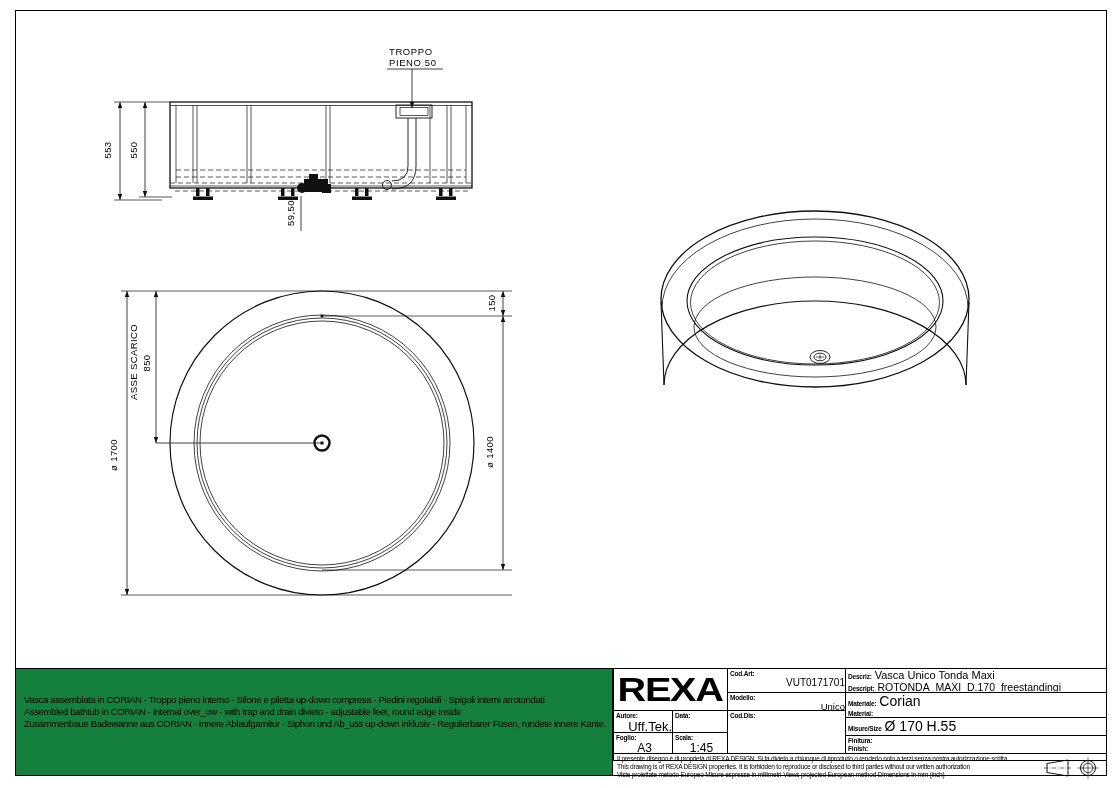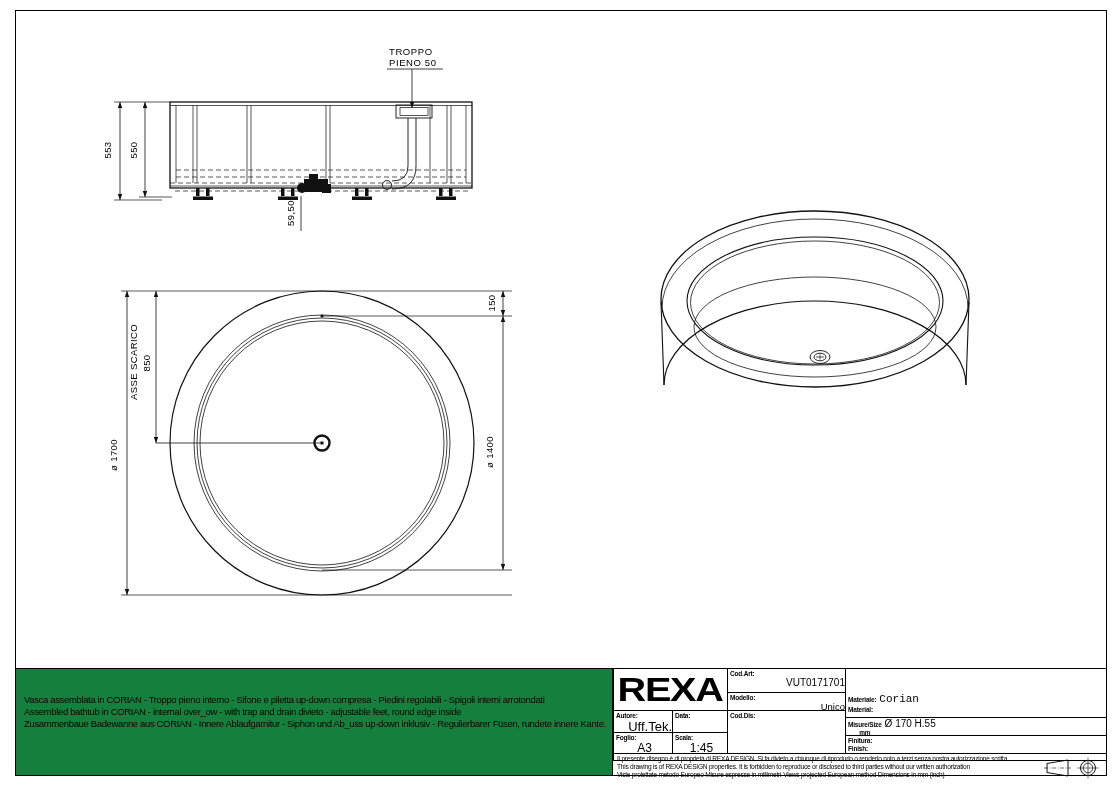--- a/index.html
+++ b/index.html
@@ -212,36 +212,46 @@
 
     <div class="cell" style="left:0;top:64px;width:59px;height:21px;">
       <span class="tb-label">Foglio:</span>
       <span class="tb-value" style="font-size:12px;text-align:center;">A3</span>
     </div>
     <div class="cell" style="left:59px;top:64px;width:55px;height:21px;">
       <span class="tb-label">Scala:</span>
       <span class="tb-value" style="font-size:12px;text-align:center;">1:45</span>
     </div>
 
+    <div class="cell norb" style="left:232px;top:0;width:260px;height:24px;">
+      <div class="inline-line">
+        <span class="tb-label">Descriz:</span>
+        <span style="font-size:11px;">Vasca Unico Tonda Maxi</span>
+      </div>
+      <div class="inline-line">
+        <span class="tb-label">Descript:</span>
+        <span style="font-size:10.5px;">ROTONDA_MAXI_D.170_freestandingi</span>
+      </div>
+    </div>
 
     <div class="cell norb" style="left:232px;top:24px;width:260px;height:25px;">
       <div class="inline-line">
         <span class="tb-label">Materiale:</span>
-        <span style="font-size:11px;font-family:Liberation Mono, monospace;">Corian</span>
+        <span style="font-size:14px;">Corian</span>
       </div>
       <span class="tb-label">Material:</span>
     </div>
 
     <div class="cell norb" style="left:232px;top:49px;width:260px;height:18px;">
       <div class="inline-line">
         <span>
           <span class="tb-label">Misure/Size</span>
           <span class="tb-label" style="text-align:center;">mm</span>
         </span>
-        <span style="font-size:10px;">Ø 170 H.55</span>
+        <span style="font-size:14px;">Ø 170 H.55</span>
       </div>
     </div>
 
     <div class="cell norb" style="left:232px;top:67px;width:260px;height:18px;">
       <span class="tb-label">Finitura:</span>
       <span class="tb-label">Finish:</span>
     </div>
 
     <div id="disclaimer">
       <div class="disc-line">Il presente disegno è di proprietà di REXA DESIGN. Si fa divieto a chiunque di riprodurlo o renderlo noto a terzi senza nostra autorizzazione scritta.</div>

